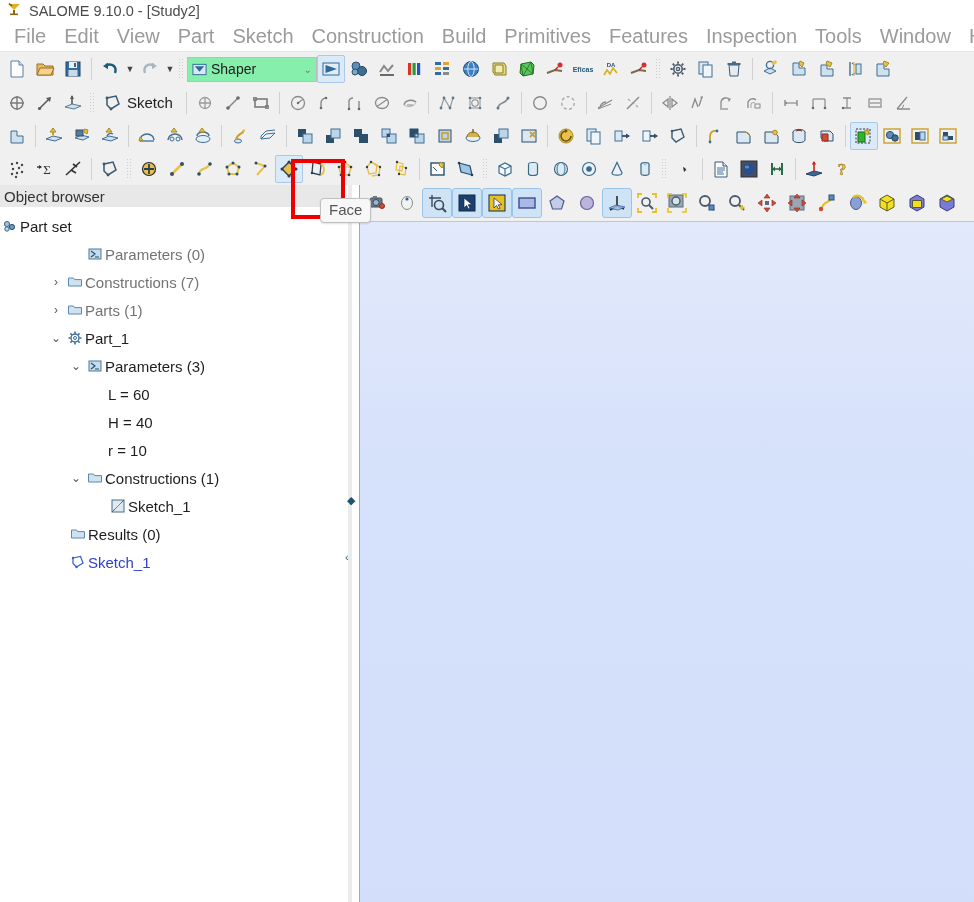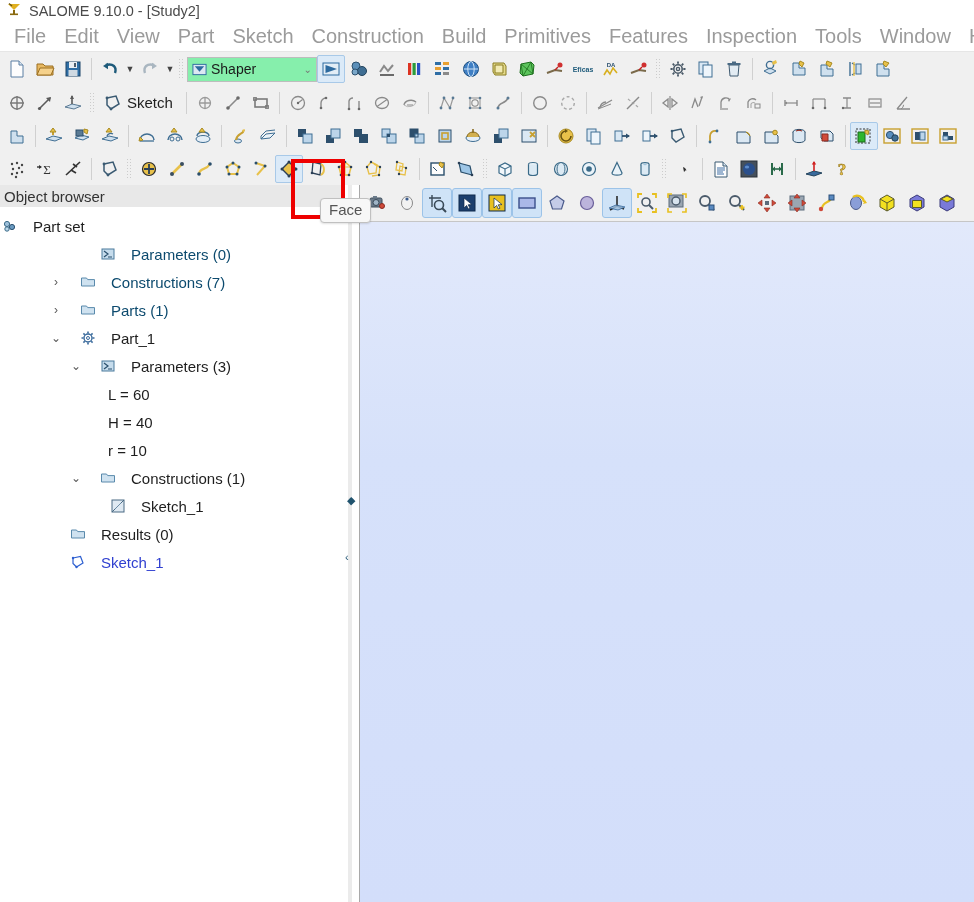--- a/index.html
+++ b/index.html
@@ -129,32 +129,32 @@
   }
   .tree {
     flex: 1 1 auto;
     padding-top: 5px;
     overflow: hidden;
     font-size: 15px;
   }
   .tnode {
     display: flex; align-items: center;
     height: 28px;
-    gap: 14px;
+    gap: 1px;
     white-space: nowrap;
     padding-right: 4px;
   }
   .tarrow {
     width: 16px; flex: 0 0 16px;
     display: flex; align-items: center; justify-content: center;
     color: #5a5a5a; font-size: 12px;
   }
   .ticon { width: 19px; flex: 0 0 19px; display: flex; align-items: center; justify-content: center; }
   .tlabel { color: #1e1e1e; }
-  .tlabel.muted { color: #0c4a6e; }
+  .tlabel.muted { color: #737373; }
   .tlabel.link { color: #2f3fd0; }
 
   
   .splitter {
     width: 18px; flex: 0 0 18px;
     background: #ffffff;
     position: relative;
   }
   .splitter .handle-bar {
     position: absolute; left: 7px; top: 0; bottom: 0;

